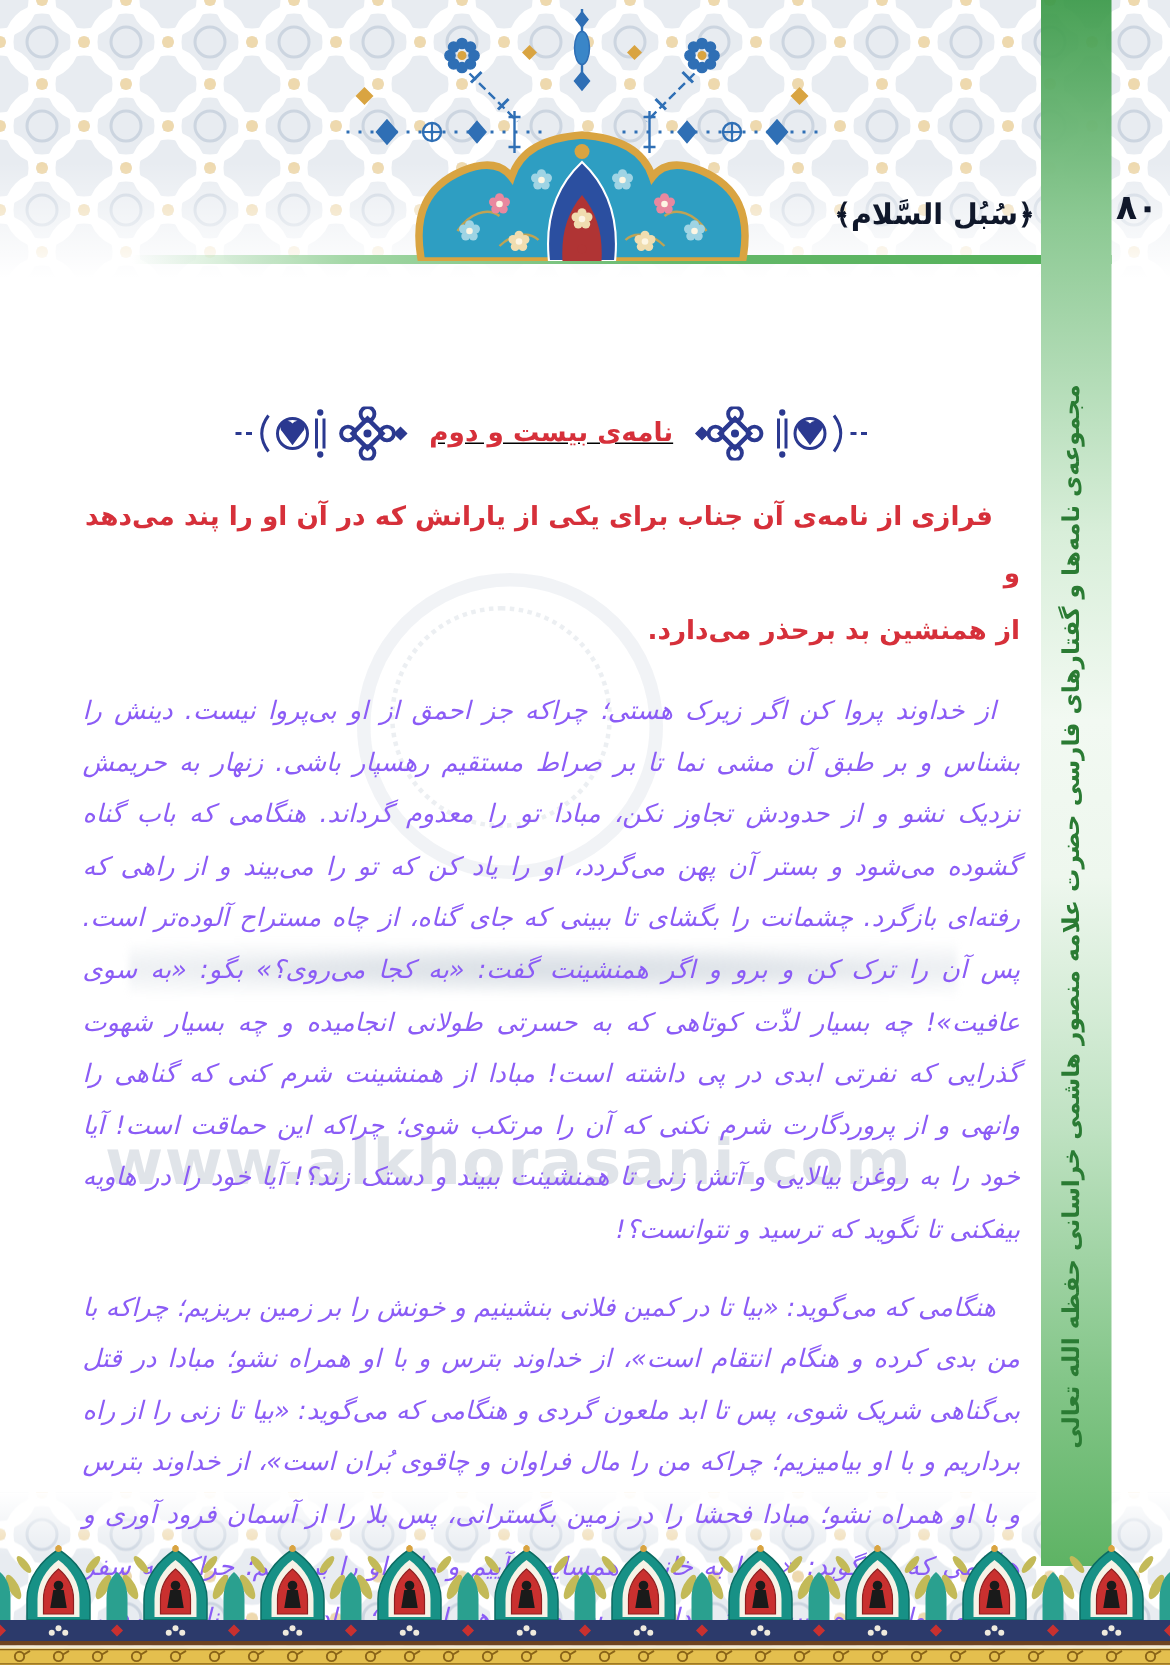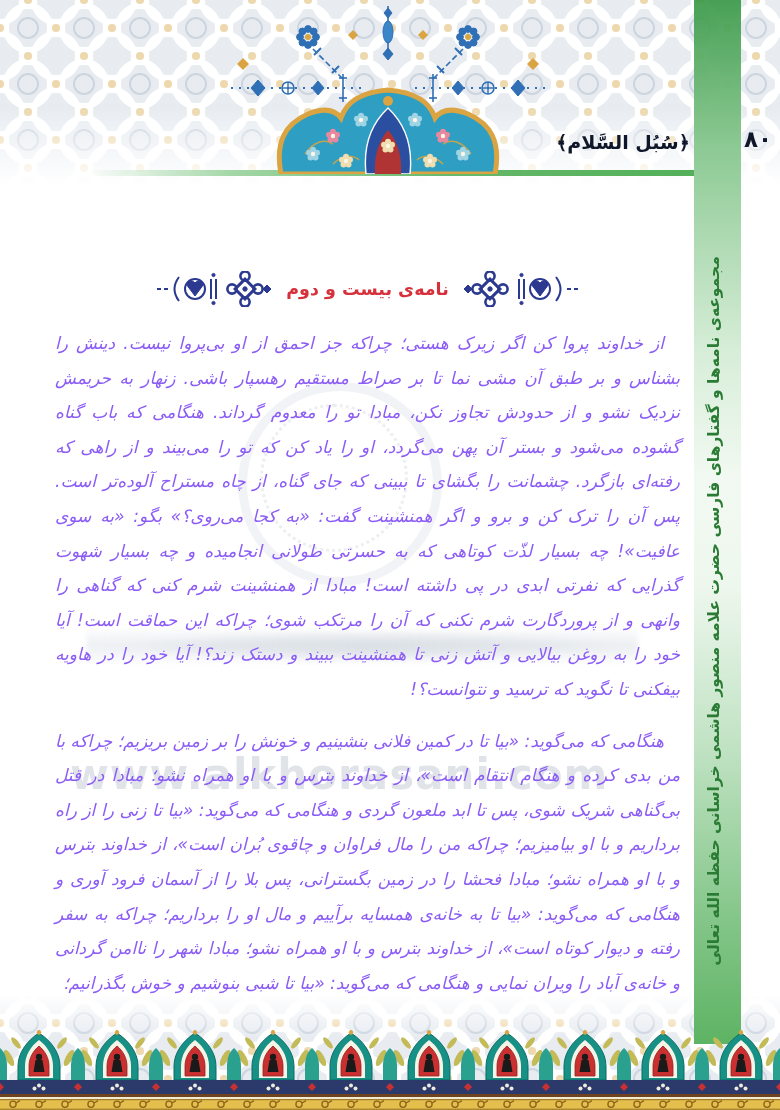--- a/index.html
+++ b/index.html
@@ -36,21 +36,21 @@
   .wm-circle2{top:404px;left:260px;width:142px;height:142px;border-radius:50%;
      border:3px dotted rgba(185,196,208,.28);z-index:1;}
   .wm-callig{top:624px;left:86px;width:552px;height:44px;z-index:1;filter:blur(2px);
      background:radial-gradient(ellipse at 22% 50%,rgba(188,198,209,.34),transparent 62%),
                 radial-gradient(ellipse at 52% 50%,rgba(188,198,209,.30),transparent 58%),
                 radial-gradient(ellipse at 82% 50%,rgba(188,198,209,.34),transparent 62%);}
   .wm-url{top:750px;left:70px;width:620px;text-align:left;z-index:1;direction:ltr;
      font-size:42px;font-weight:bold;letter-spacing:1px;color:rgba(152,166,181,.30);white-space:nowrap;}
   
   .content{top:270px;left:55px;width:625px;z-index:2;direction:rtl;}
-  .heading-row{display:flex;align-items:center;justify-content:center;gap:9px;height:38px;margin-bottom:18px;}
+  .heading-row{display:flex;align-items:center;justify-content:center;gap:9px;height:38px;margin-bottom:18px;text-decoration:underline;}
   .heading{color:#d6303a;font-size:17.5px;font-weight:bold;white-space:nowrap;padding:0 2px;}
   .subtitle{color:#d6303a;font-size:17.5px;font-weight:bold;line-height:38px;
             text-align:right;margin-bottom:10px;}
   .subtitle .ln1{text-indent:18px;}
   .para{color:#8b5cf6;font-size:17px;line-height:34.6px;text-align:justify;text-indent:16px;font-style:italic;}
   .para + .para{margin-top:11px;}
   
   .border-bottom{top:1030px;left:0;z-index:4;}
 </style>
 </head>
@@ -214,20 +214,24 @@
           <circle cx="90" cy="5" r="4.6" fill="none" stroke-width="2.6"></circle>
           <circle cx="90" cy="31" r="4.6" fill="none" stroke-width="2.6"></circle>
           <circle cx="77" cy="18" r="4.6" fill="none" stroke-width="2.6"></circle>
           <circle cx="103" cy="18" r="4.6" fill="none" stroke-width="2.6"></circle>
           <circle cx="90" cy="18" r="2.2"></circle>
           <polygon points="112,14 116,18 112,22 108,18"></polygon>
         </g>
       </svg>
     </div>
 
+    <div class="subtitle">
+      <div class="ln1">فرازی از نامه‌ی آن جناب برای یکی از یارانش که در آن او را پند می‌دهد و</div>
+      <div>از همنشین بد برحذر می‌دارد.</div>
+    </div>
 
     <p class="para">از خداوند پروا کن اگر زیرک هستی؛ چراکه جز احمق از او بی‌پروا نیست. دینش را بشناس و بر طبق آن مشی نما تا بر صراط مستقیم رهسپار باشی. زنهار به حریمش نزدیک نشو و از حدودش تجاوز نکن، مبادا تو را معدوم گرداند. هنگامی که باب گناه گشوده می‌شود و بستر آن پهن می‌گردد، او را یاد کن که تو را می‌بیند و از راهی که رفته‌ای بازگرد. چشمانت را بگشای تا ببینی که جای گناه، از چاه مستراح آلوده‌تر است. پس آن را ترک کن و برو و اگر همنشینت گفت: «به کجا می‌روی؟» بگو: «به سوی عافیت»! چه بسیار لذّت کوتاهی که به حسرتی طولانی انجامیده و چه بسیار شهوت گذرایی که نفرتی ابدی در پی داشته است! مبادا از همنشینت شرم کنی که گناهی را وانهی و از پروردگارت شرم نکنی که آن را مرتکب شوی؛ چراکه این حماقت است! آیا خود را به روغن بیالایی و آتش زنی تا همنشینت ببیند و دستک زند؟! آیا خود را در هاویه بیفکنی تا نگوید که ترسید و نتوانست؟!</p>
     <p class="para">هنگامی که می‌گوید: «بیا تا در کمین فلانی بنشینیم و خونش را بر زمین بریزیم؛ چراکه با من بدی کرده و هنگام انتقام است»، از خداوند بترس و با او همراه نشو؛ مبادا در قتل بی‌گناهی شریک شوی، پس تا ابد ملعون گردی و هنگامی که می‌گوید: «بیا تا زنی را از راه برداریم و با او بیامیزیم؛ چراکه من را مال فراوان و چاقوی بُران است»، از خداوند بترس و با او همراه نشو؛ مبادا فحشا را در زمین بگسترانی، پس بلا را از آسمان فرود آوری و هنگامی که می‌گوید: «بیا تا به خانه‌ی همسایه برآییم و مال او را برداریم؛ چراکه به سفر رفته و دیوار کوتاه است»، از خداوند بترس و با او همراه نشو؛ مبادا شهر را ناامن گردانی و خانه‌ی آباد را ویران نمایی و هنگامی که می‌گوید: «بیا تا شبی بنوشیم و خوش بگذرانیم؛</p>
   </div>
 
   <svg class="abs border-bottom" width="780" height="80" viewBox="0 0 780 80">
     <defs>
       <pattern id="bp" width="78" height="80" patternUnits="userSpaceOnUse">
         <g fill="#c3ba58">
           <ellipse cx="9" cy="28" rx="3.4" ry="9" transform="rotate(-28 9 28)"></ellipse>

